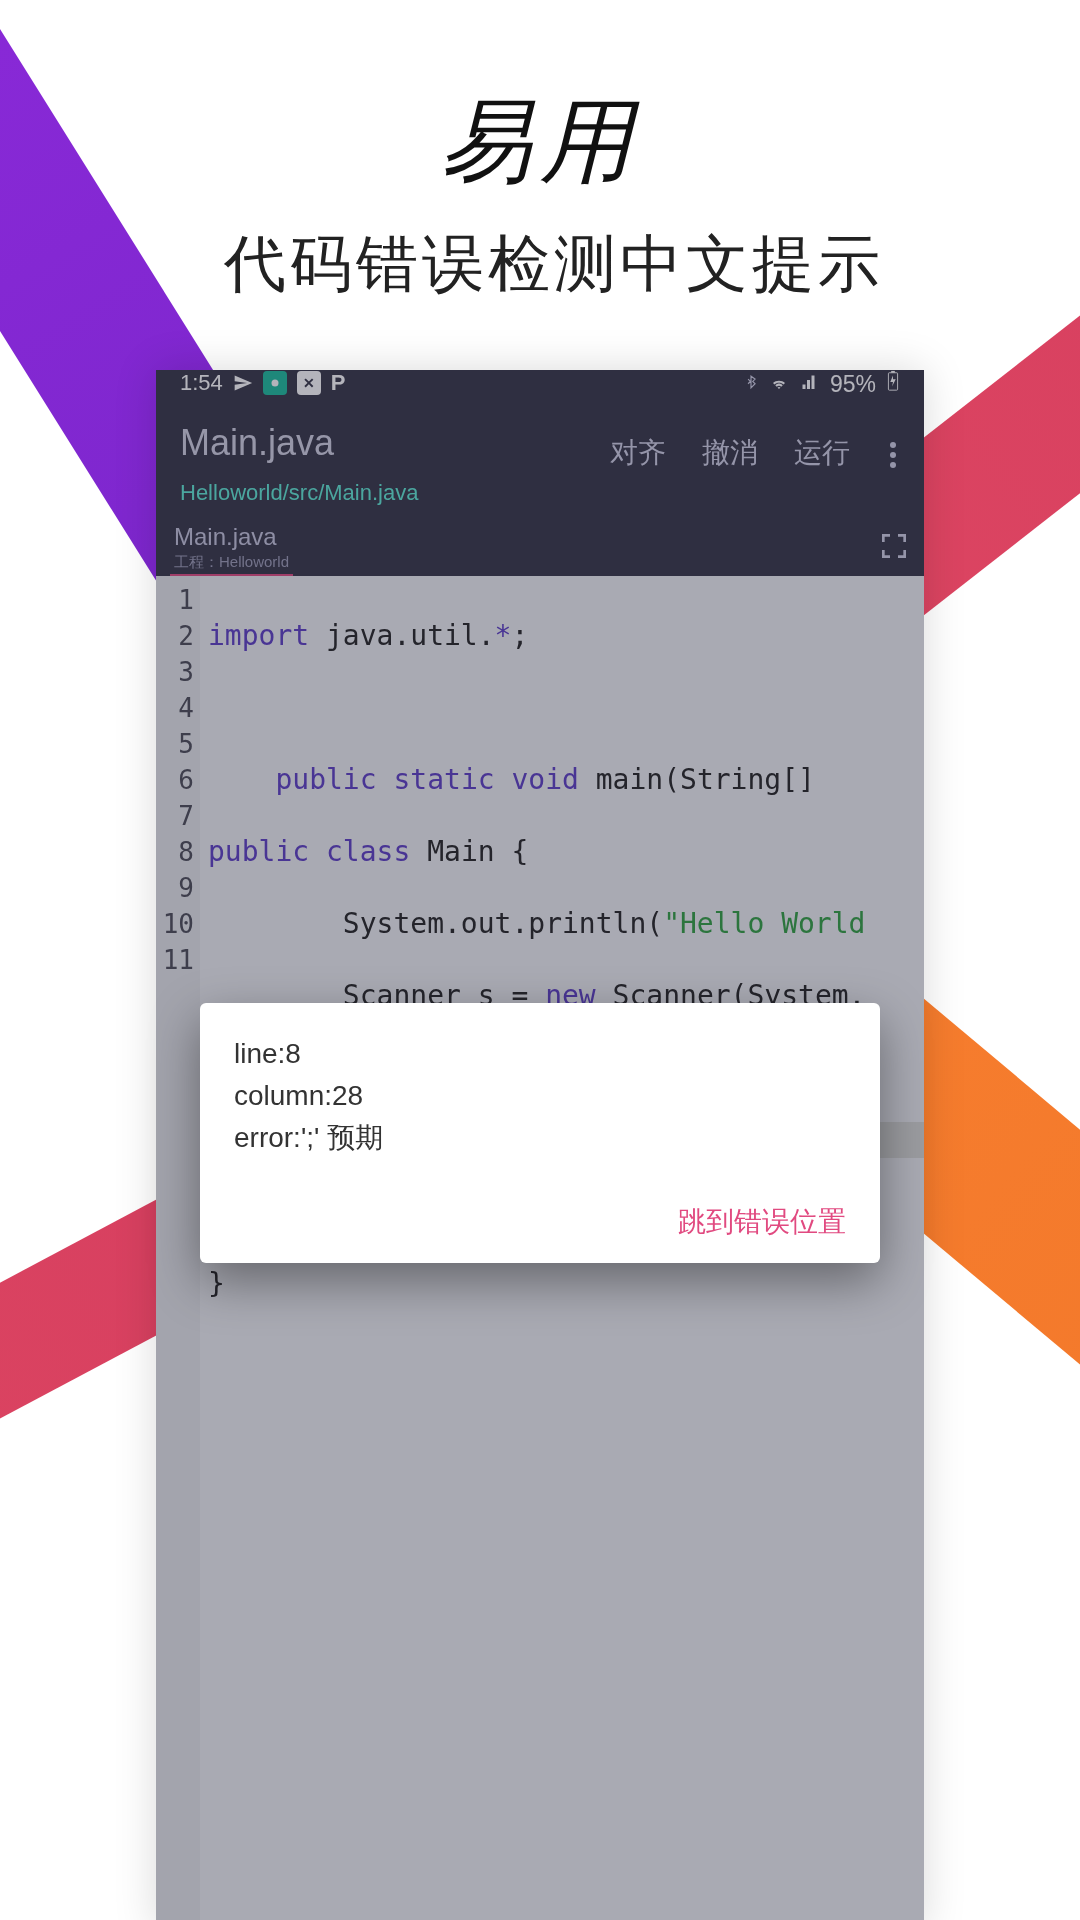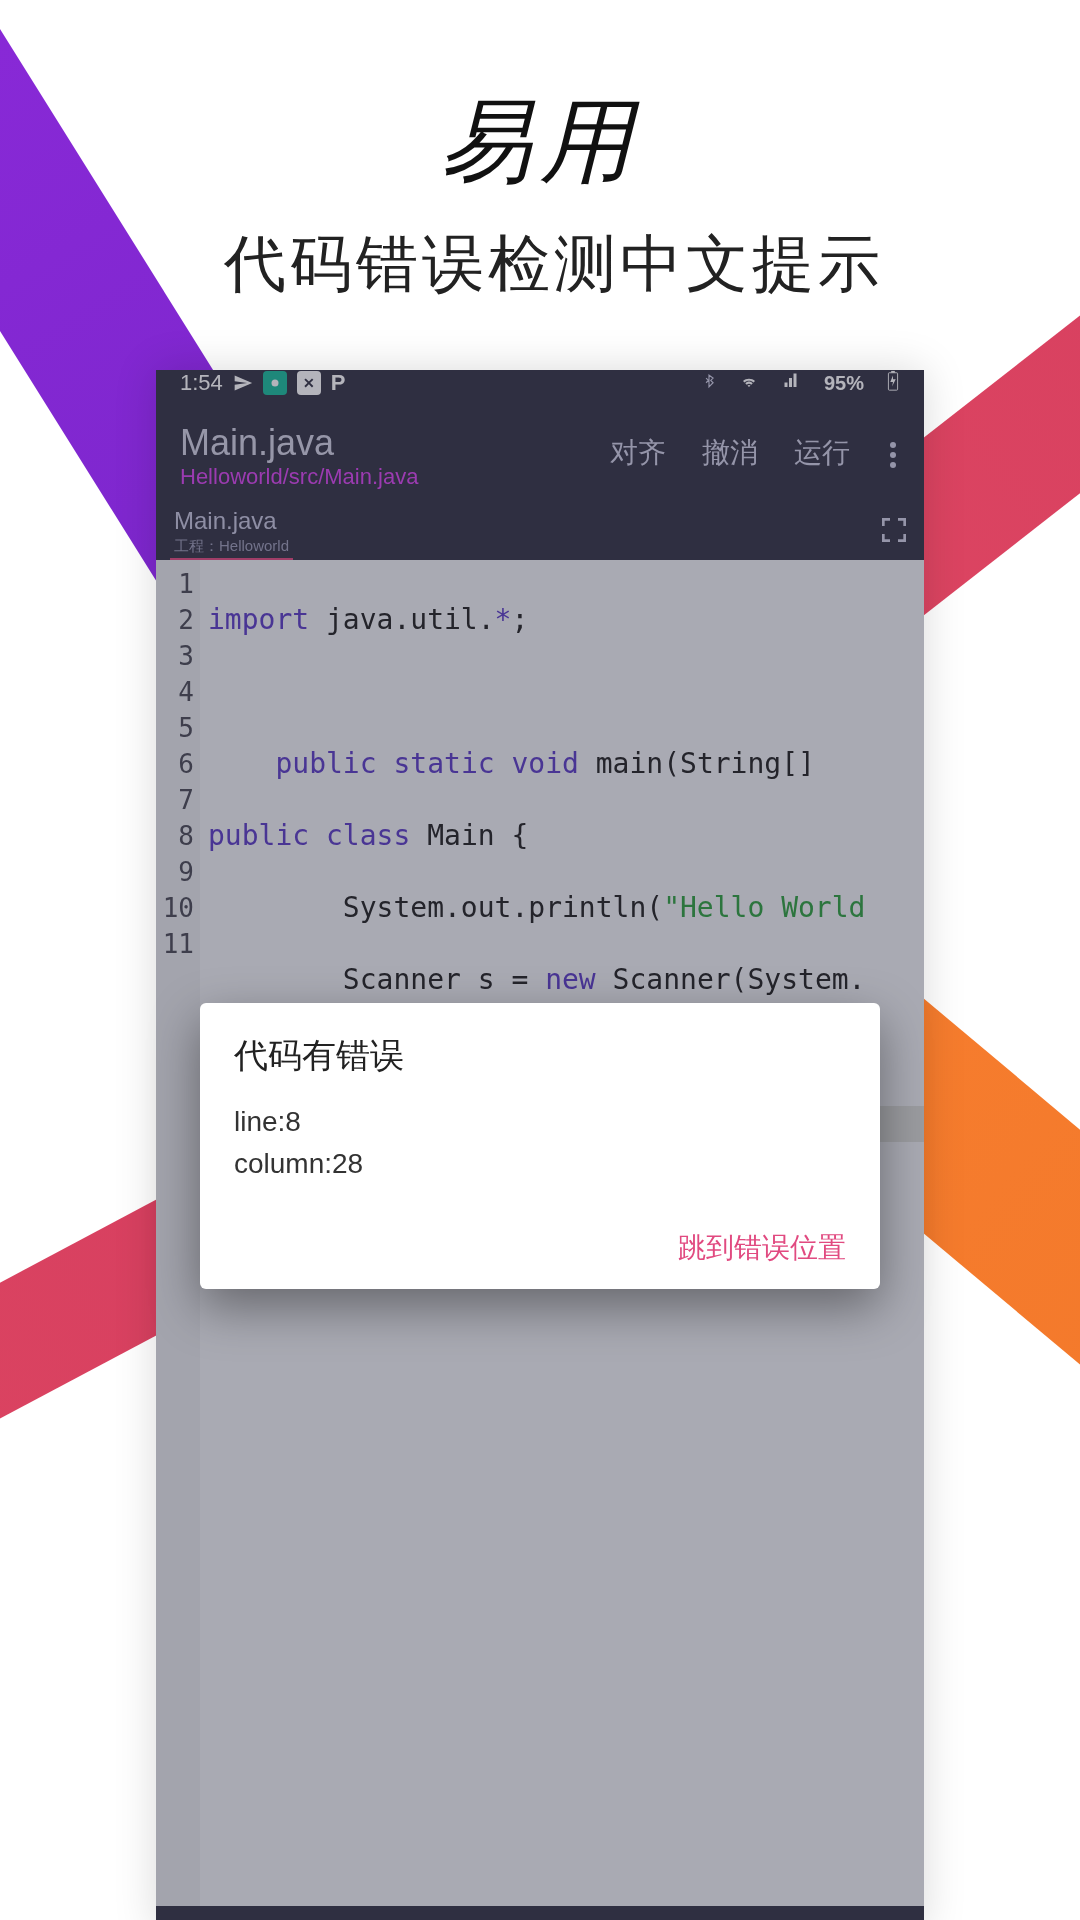--- a/index.html
+++ b/index.html
@@ -74,36 +74,36 @@
     .status-bar {
       height: 40px;
       background: #333344;
       color: #fff;
       display: flex;
       align-items: flex-start;
       padding: 0 24px;
       font-size: 22px;
     }
     .status-left { display: flex; align-items: center; gap: 10px; }
-    .status-right { margin-left: auto; display: flex; align-items: center; gap: 22px; font-size: 20px; font-weight: bold; }
+    .status-right { margin-left: auto; display: flex; align-items: center; gap: 10px; font-size: 23px; }
     .status-icon { width: 20px; height: 20px; display: inline-flex; align-items: center; justify-content: center; }
     .app-icon-a { width: 24px; height: 24px; background: #1abc9c; border-radius: 4px; display: inline-flex; align-items: center; justify-content: center; font-size: 14px; }
     .app-icon-b { width: 24px; height: 24px; background: #fff; color: #333344; border-radius: 4px; display: inline-flex; align-items: center; justify-content: center; font-size: 14px; font-weight: bold; }
     .app-icon-p { font-weight: bold; font-size: 22px; }
 
     .app-header {
       background: #333344;
       padding: 12px 24px 14px 24px;
       display: flex;
       align-items: flex-start;
       color: #fff;
     }
     .header-left { flex: 1; }
     .header-title { font-size: 36px; font-weight: 400; color: #d2d2e2; }
-    .header-path { font-size: 22px; color: #d946ef; margin-top: 0; }
+    .header-path { font-size: 22px; color: #5eead4; margin-top: 16px; }
     .header-actions { display: flex; align-items: flex-end; gap: 36px; margin-top: 12px; }
     .header-action { font-size: 28px; color: #cfcfe4; cursor: pointer; }
     .kebab { display: flex; flex-direction: column; gap: 4px; padding: 4px; cursor: pointer; }
     .kebab span { width: 6px; height: 6px; background: #cfcfe4; border-radius: 50%; }
 
     .tab-bar {
       background: #333344;
       display: flex;
       align-items: center;
       padding: 0 14px;
@@ -280,23 +280,23 @@
 <div style="background:#d9dbd6"><span>        System.out.println(str)</span><span class="caret"></span></div>
 <div><span>    }</span></div>
 <div><span>}</span></div>
 <div>&nbsp;</div>
     </div>
   </div>
 
   <div class="dim-overlay"></div>
 
   <div class="dialog">
-    <div class="dialog-title">代码有错误</div>
     <div class="dialog-body">
       <div>line:8</div>
       <div>column:28</div>
+      <div>error:';' 预期</div>
     </div>
     <div class="dialog-actions">
       <button class="dialog-action">跳到错误位置</button>
     </div>
   </div>
 
 </div>
 
 </body></html>

